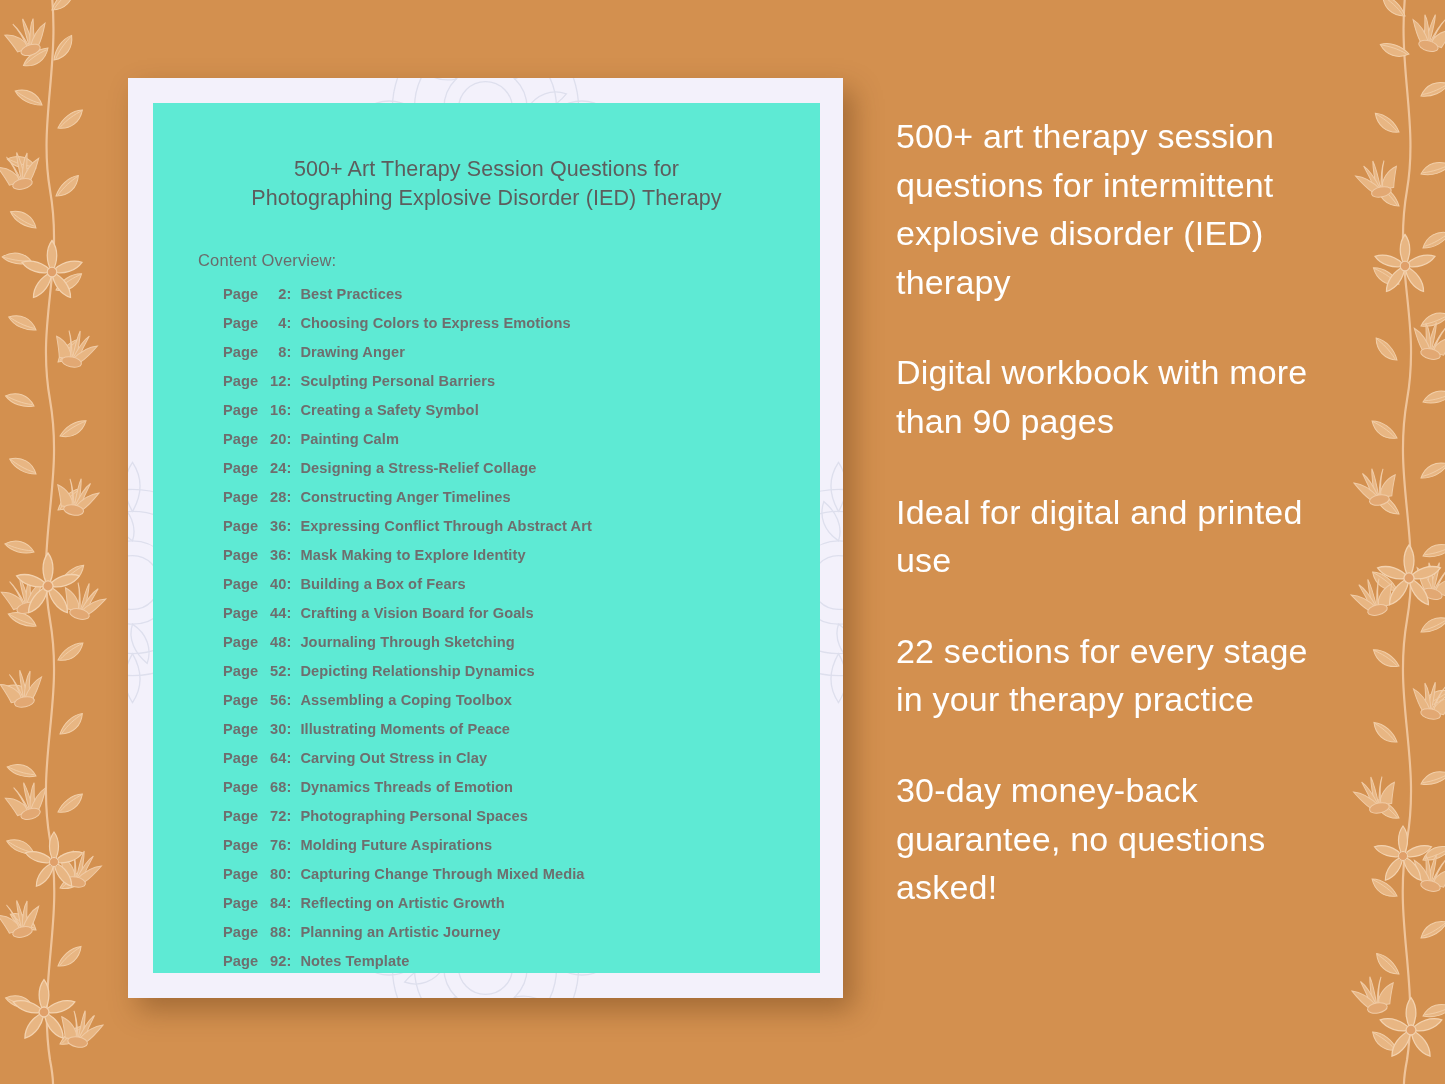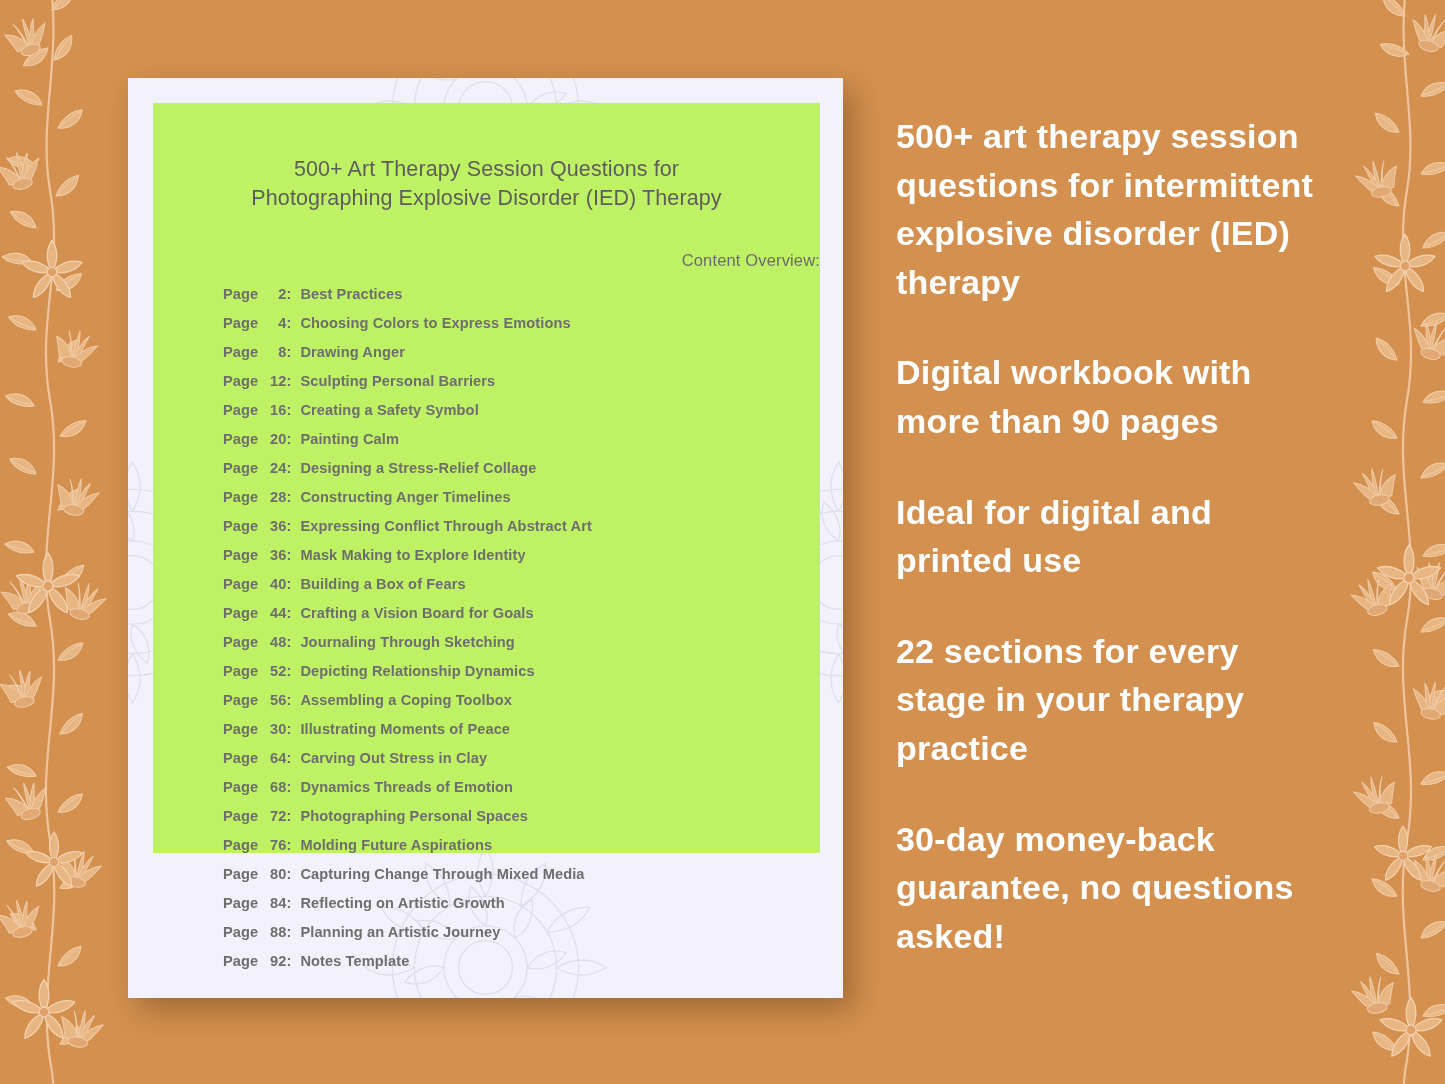--- a/index.html
+++ b/index.html
@@ -51,41 +51,40 @@
   .mandala.top   { left:235px;  top:-92px; }
   .mandala.left  { left:-118px; top:382px; }
   .mandala.right { right:-118px; top:382px; }
   .mandala.bottom{ left:235px;  bottom:-92px; }
 
   .page-sheet {
     position:absolute;
     left:25px;
     top:25px;
     width:667px;
-    height:750px;
-    background:#bef264;
+    height:870px;
+    background:#5eead4;
     z-index:2;
   }
 
   .doc-title {
     margin:52px 46px 0 46px;
     text-align:center;
     font-size:21.5px;
     line-height:1.37;
     color:#5d5d5d;
     font-weight:400;
     letter-spacing:0.1px;
   }
 
   .content-overview-label {
     margin:37px 0 0 45px;
     font-size:16.5px;
     color:#6b6b6b;
     letter-spacing:0.15px;
-    text-align:right;
   }
 
   .toc {
     margin:16px 0 0 70px;
     list-style:none;
     font-weight:bold;
   }
   .toc-row {
     display:flex;
     align-items:baseline;
@@ -107,21 +106,21 @@
   .marketing {
     position:absolute;
     left:896px;
     top:112px;
     width:428px;
   }
   .bullet {
     color:#ffffff;
     font-size:34px;
     line-height:1.43;
-    font-weight:700;
+    font-weight:400;
     letter-spacing:0.2px;
     margin-bottom:42px;
   }
   .bullet:last-child { margin-bottom:16px; }
 </style>
 </head>
 <body>
 
 <div class="floral-border left">
   <svg width="140" height="1084" viewBox="0 0 140 1084" xmlns="http://www.w3.org/2000/svg">

